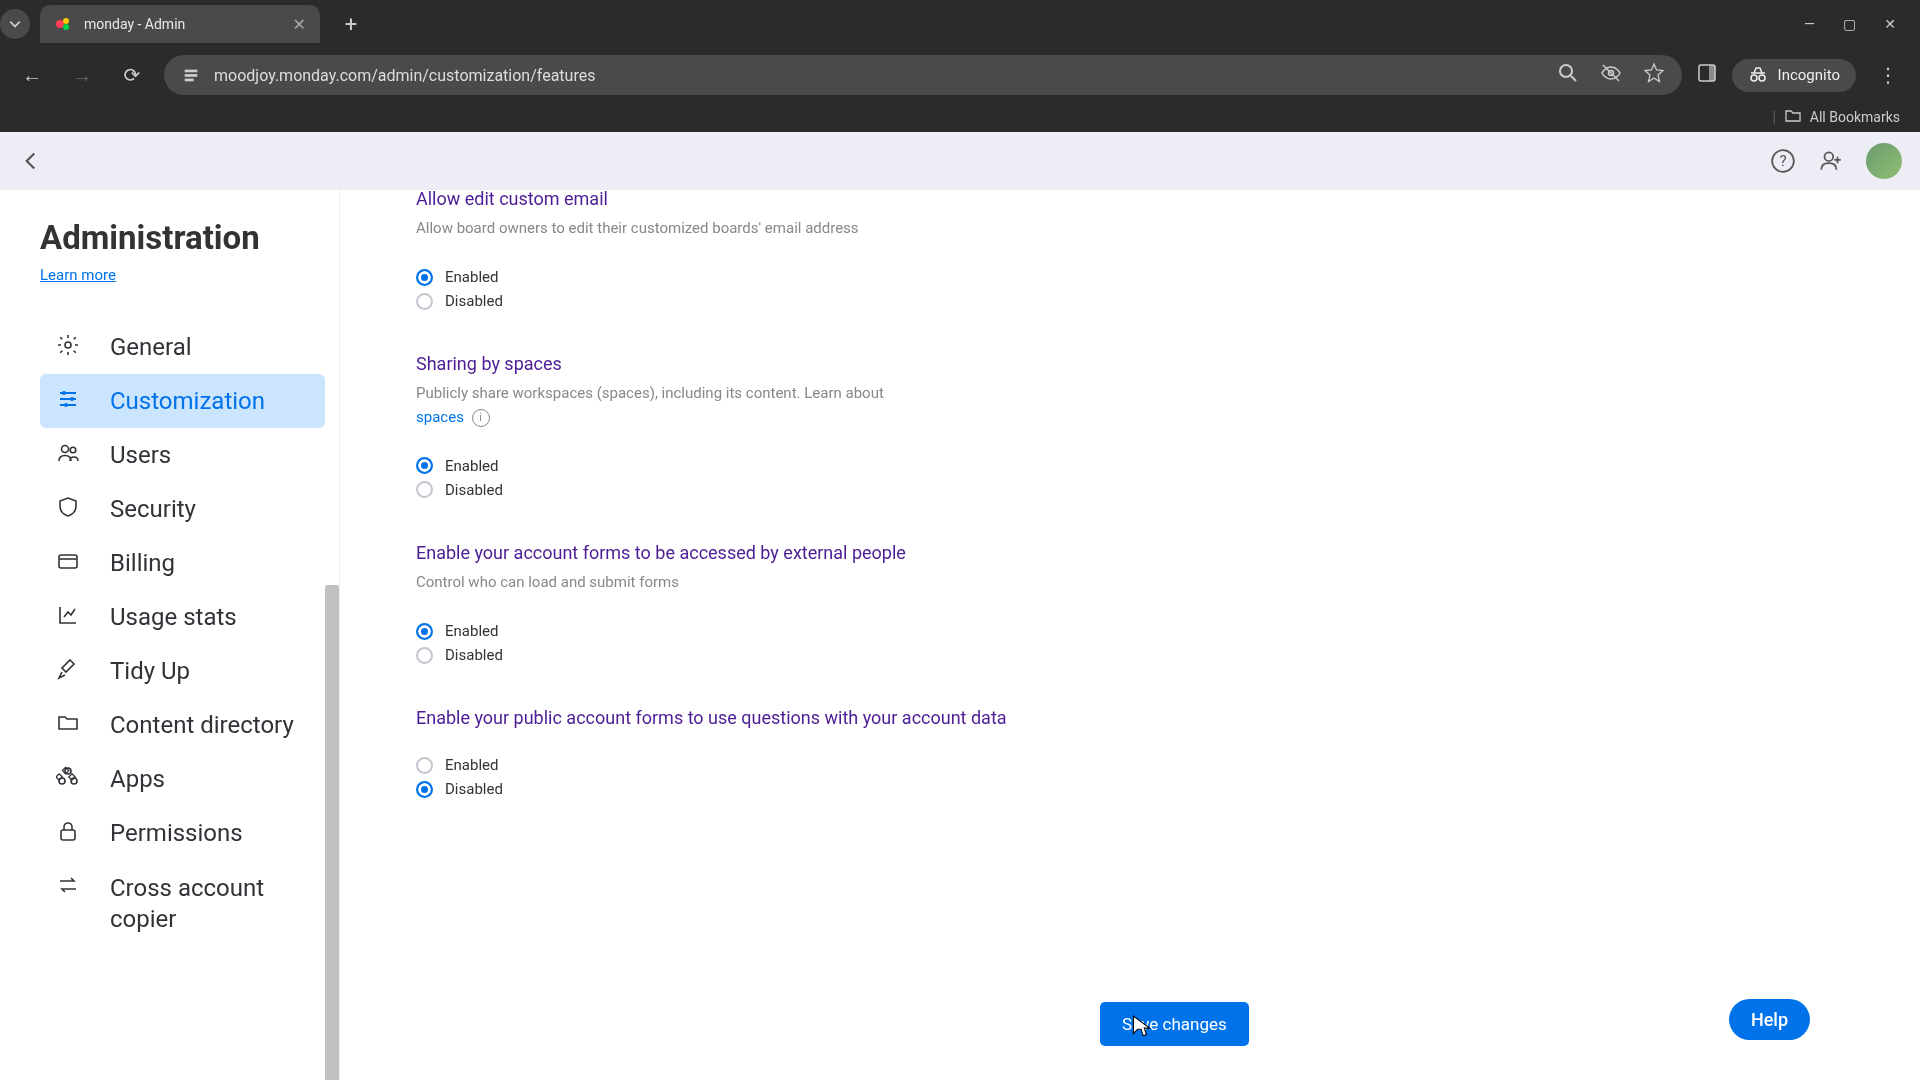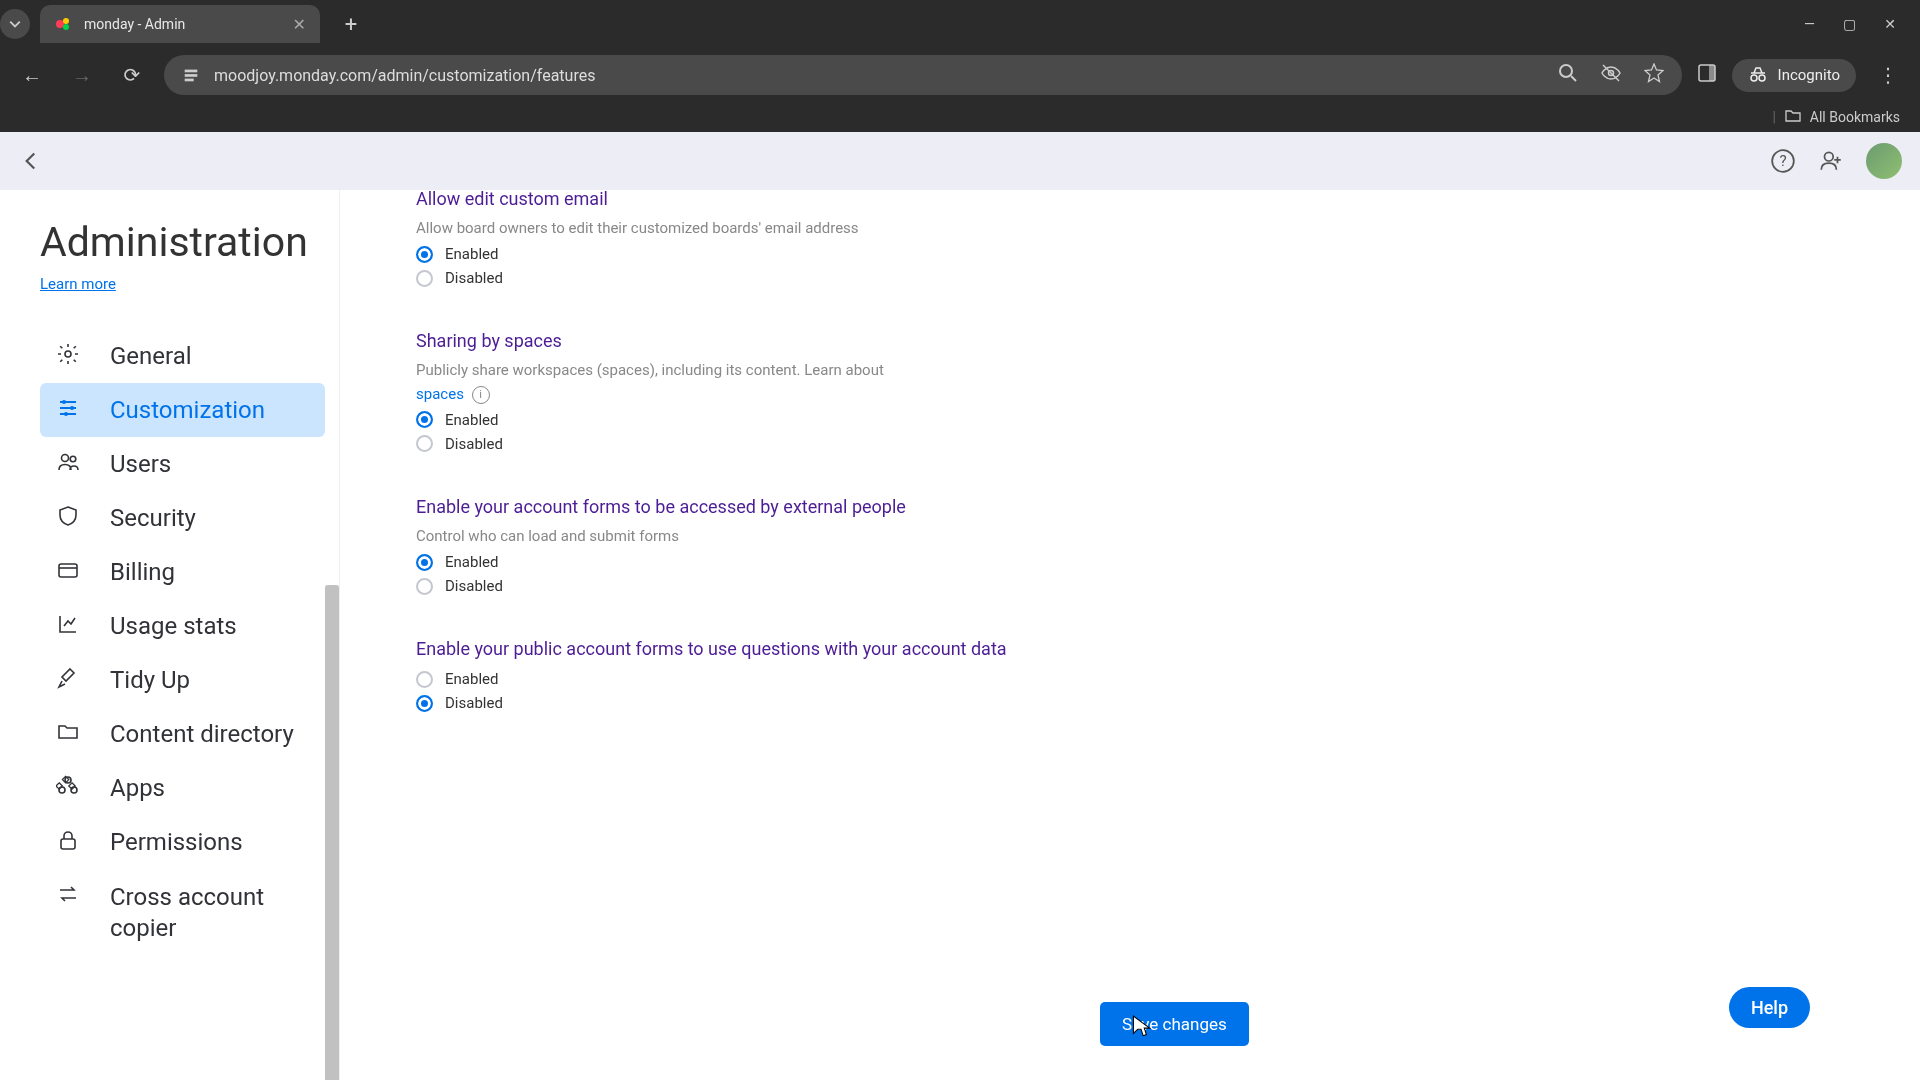--- a/index.html
+++ b/index.html
@@ -27,43 +27,43 @@
 
 
 .appbar{height:58px;background:#ecedf5;display:flex;align-items:center;padding:0 18px;gap:22px}
 .appbar .spacer{flex:1}
 .appbar .ic{width:26px;height:26px;color:#555}
 .avatar{width:36px;height:36px;border-radius:50%;background:linear-gradient(135deg,#6b9b6f,#8fbf72)}
 
 
 .page{display:flex;height:calc(1080px - 132px - 58px);position:relative}
 .sidebar{width:340px;padding:28px 14px 0 40px;border-right:1px solid #eee;position:relative}
-.sidebar h1{font-size:41px;font-weight:400;color:#333;margin-bottom:8px}
+.sidebar h1{font-size:33px;font-weight:700;color:#333;margin-bottom:8px}
 .lm{color:#0073ea;font-size:15px}
 .menu{margin-top:36px}
 .mi{display:flex;align-items:flex-start;gap:30px;padding:13px 16px;color:#323338;font-size:24px;border-radius:6px;cursor:pointer}
 .mi.active{background:#cce5ff;color:#0073ea}
 .mi svg{width:24px;height:24px;flex-shrink:0}
 .scroll-track{position:absolute;right:0;top:395px;width:14px;height:640px;background:#f1f1f1}
 .scroll-thumb{width:14px;height:620px;background:#c1c1c1;border-radius:3px}
 
 .content{flex:1;padding:4px 90px 20px 76px;overflow:hidden;position:relative}
 .section{margin-bottom:40px}
 .sec-title{font-size:18px;color:#4c1d95;font-weight:400;margin-bottom:8px}
 .sec-desc{font-size:15px;color:#888;line-height:1.55;max-width:500px}
 .sec-desc a{color:#0073ea;text-decoration:none}
 .info-ic{display:inline-flex;align-items:center;justify-content:center;width:18px;height:18px;border:1.5px solid #888;border-radius:50%;font-size:11px;color:#888;margin-left:4px;vertical-align:middle}
-.radios{margin-top:2px}
+.radios{margin-top:25px}
 .radio{display:flex;align-items:center;gap:12px;font-size:15px;color:#333;padding:3px 0}
 .r{width:17px;height:17px;border-radius:50%;border:2px solid #c5c7d0;background:#fff}
 .r.on{border-color:#0073ea;background:#0073ea;box-shadow:inset 0 0 0 3px #fff}
 
 .save-btn{background:#0073ea;color:#fff;padding:12px 22px;border:none;border-radius:5px;font-size:17px;font-weight:400;cursor:pointer;position:absolute;left:760px;bottom:34px}
 .cursor-png{position:absolute;left:790px;bottom:36px;pointer-events:none;color:#fff;text-shadow:0 0 2px #000}
-.help-btn{position:absolute;right:110px;bottom:52px;background:#0073ea;color:#fff;padding:10px 22px;border:none;border-radius:22px;font-size:18px;font-weight:500}
+.help-btn{position:absolute;right:110px;bottom:40px;background:#0073ea;color:#fff;padding:10px 22px;border:none;border-radius:22px;font-size:18px;font-weight:500}
 </style>
 </head>
 <body>
 
 <div class="chrome">
   <div class="tab-strip">
     <div class="tab-dd">
       <svg width="12" height="12" viewBox="0 0 10 10">
           <path d="M1 3l4 4 4-4" stroke="#ccc" stroke-width="1.5" fill="none"></path>
         </svg>

